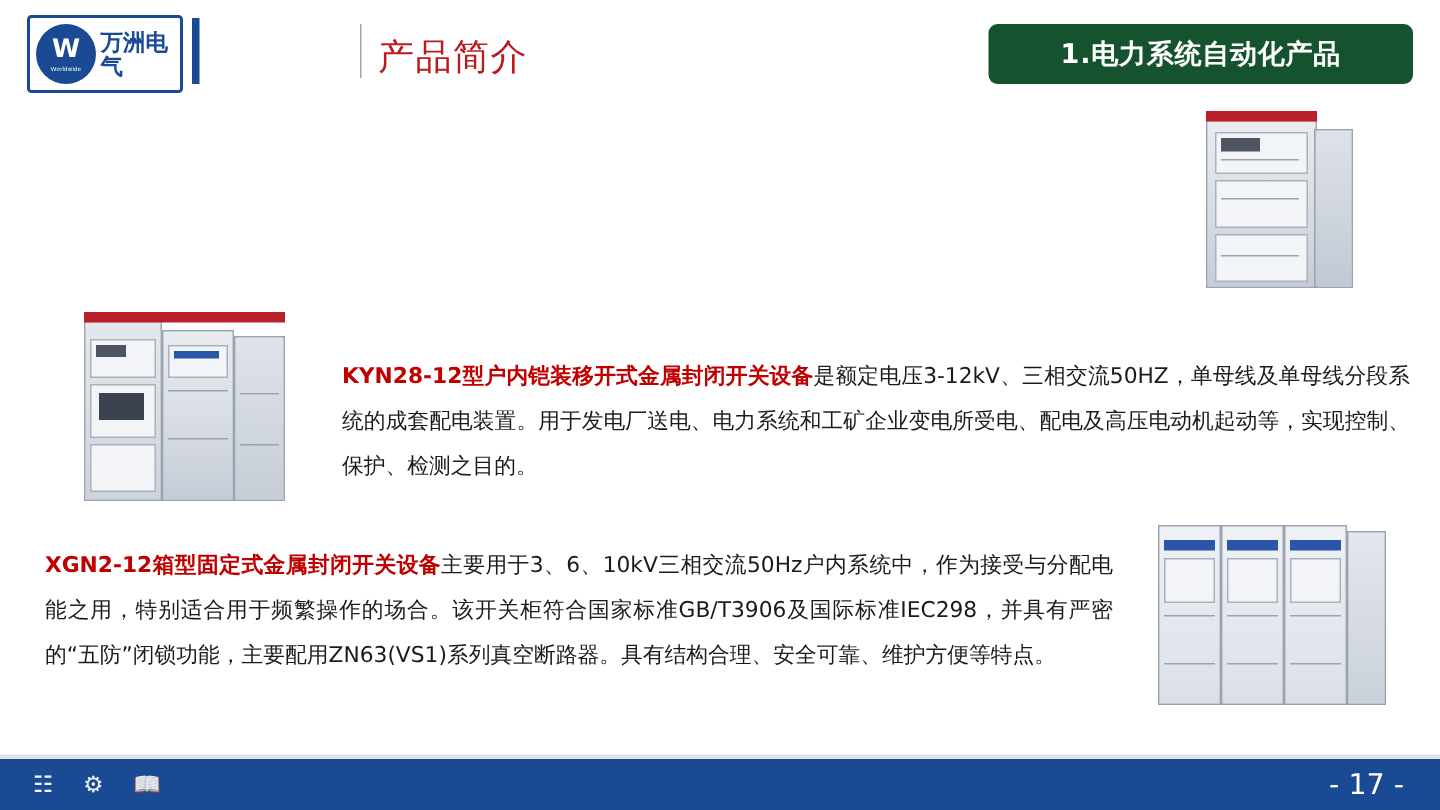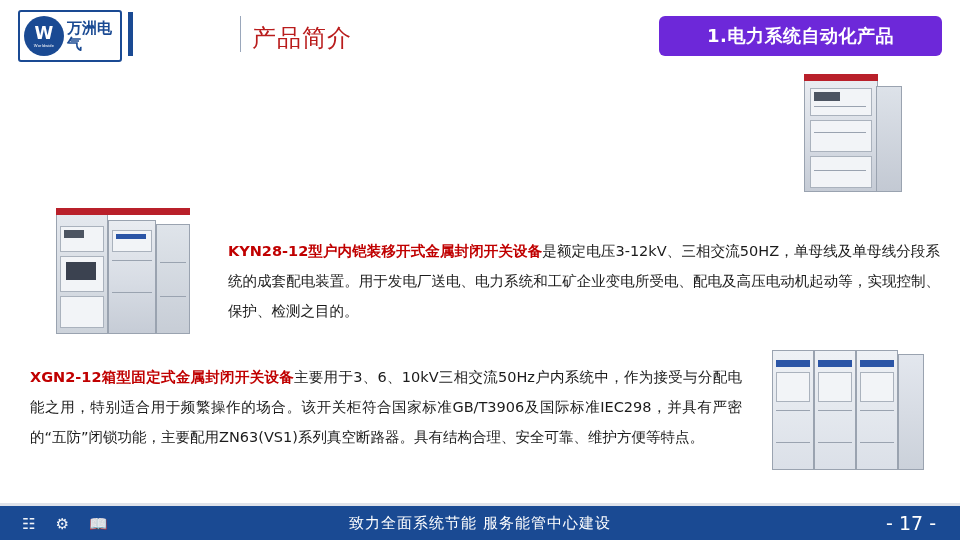--- a/index.html
+++ b/index.html
@@ -88,21 +88,21 @@
     font-size: 24px;
     color: #b91c1c;
     letter-spacing: 1px;
     font-family: "DejaVu Sans", sans-serif;
   }
 
   .topic-pill {
     position: absolute;
     right: 18px; top: 16px;
     width: 283px; height: 40px;
-    background: #6d28d9;
+    background: #14532d;
     border-radius: 6px;
     color: #ffffff;
     font-size: 18px;
     font-weight: bold;
     display: flex;
     align-items: center;
     justify-content: center;
     letter-spacing: .5px;
     font-family: "DejaVu Sans", sans-serif;
   }
@@ -279,17 +279,16 @@
     <div class="cab-line" style="left:96px; top:104px; width:34px; height:1px;"></div>
   </div>
 
   <div class="footer-accent"></div>
   <div class="footer">
     <div class="footer-icons">
       <span>☷</span>
       <span>⚙</span>
       <span>📖</span>
     </div>
-    <div class="footer-center">致力全面系统节能   服务能管中心建设</div>
     <div class="footer-page">- 17 -</div>
   </div>
 
 </div>
 
 </body></html>

